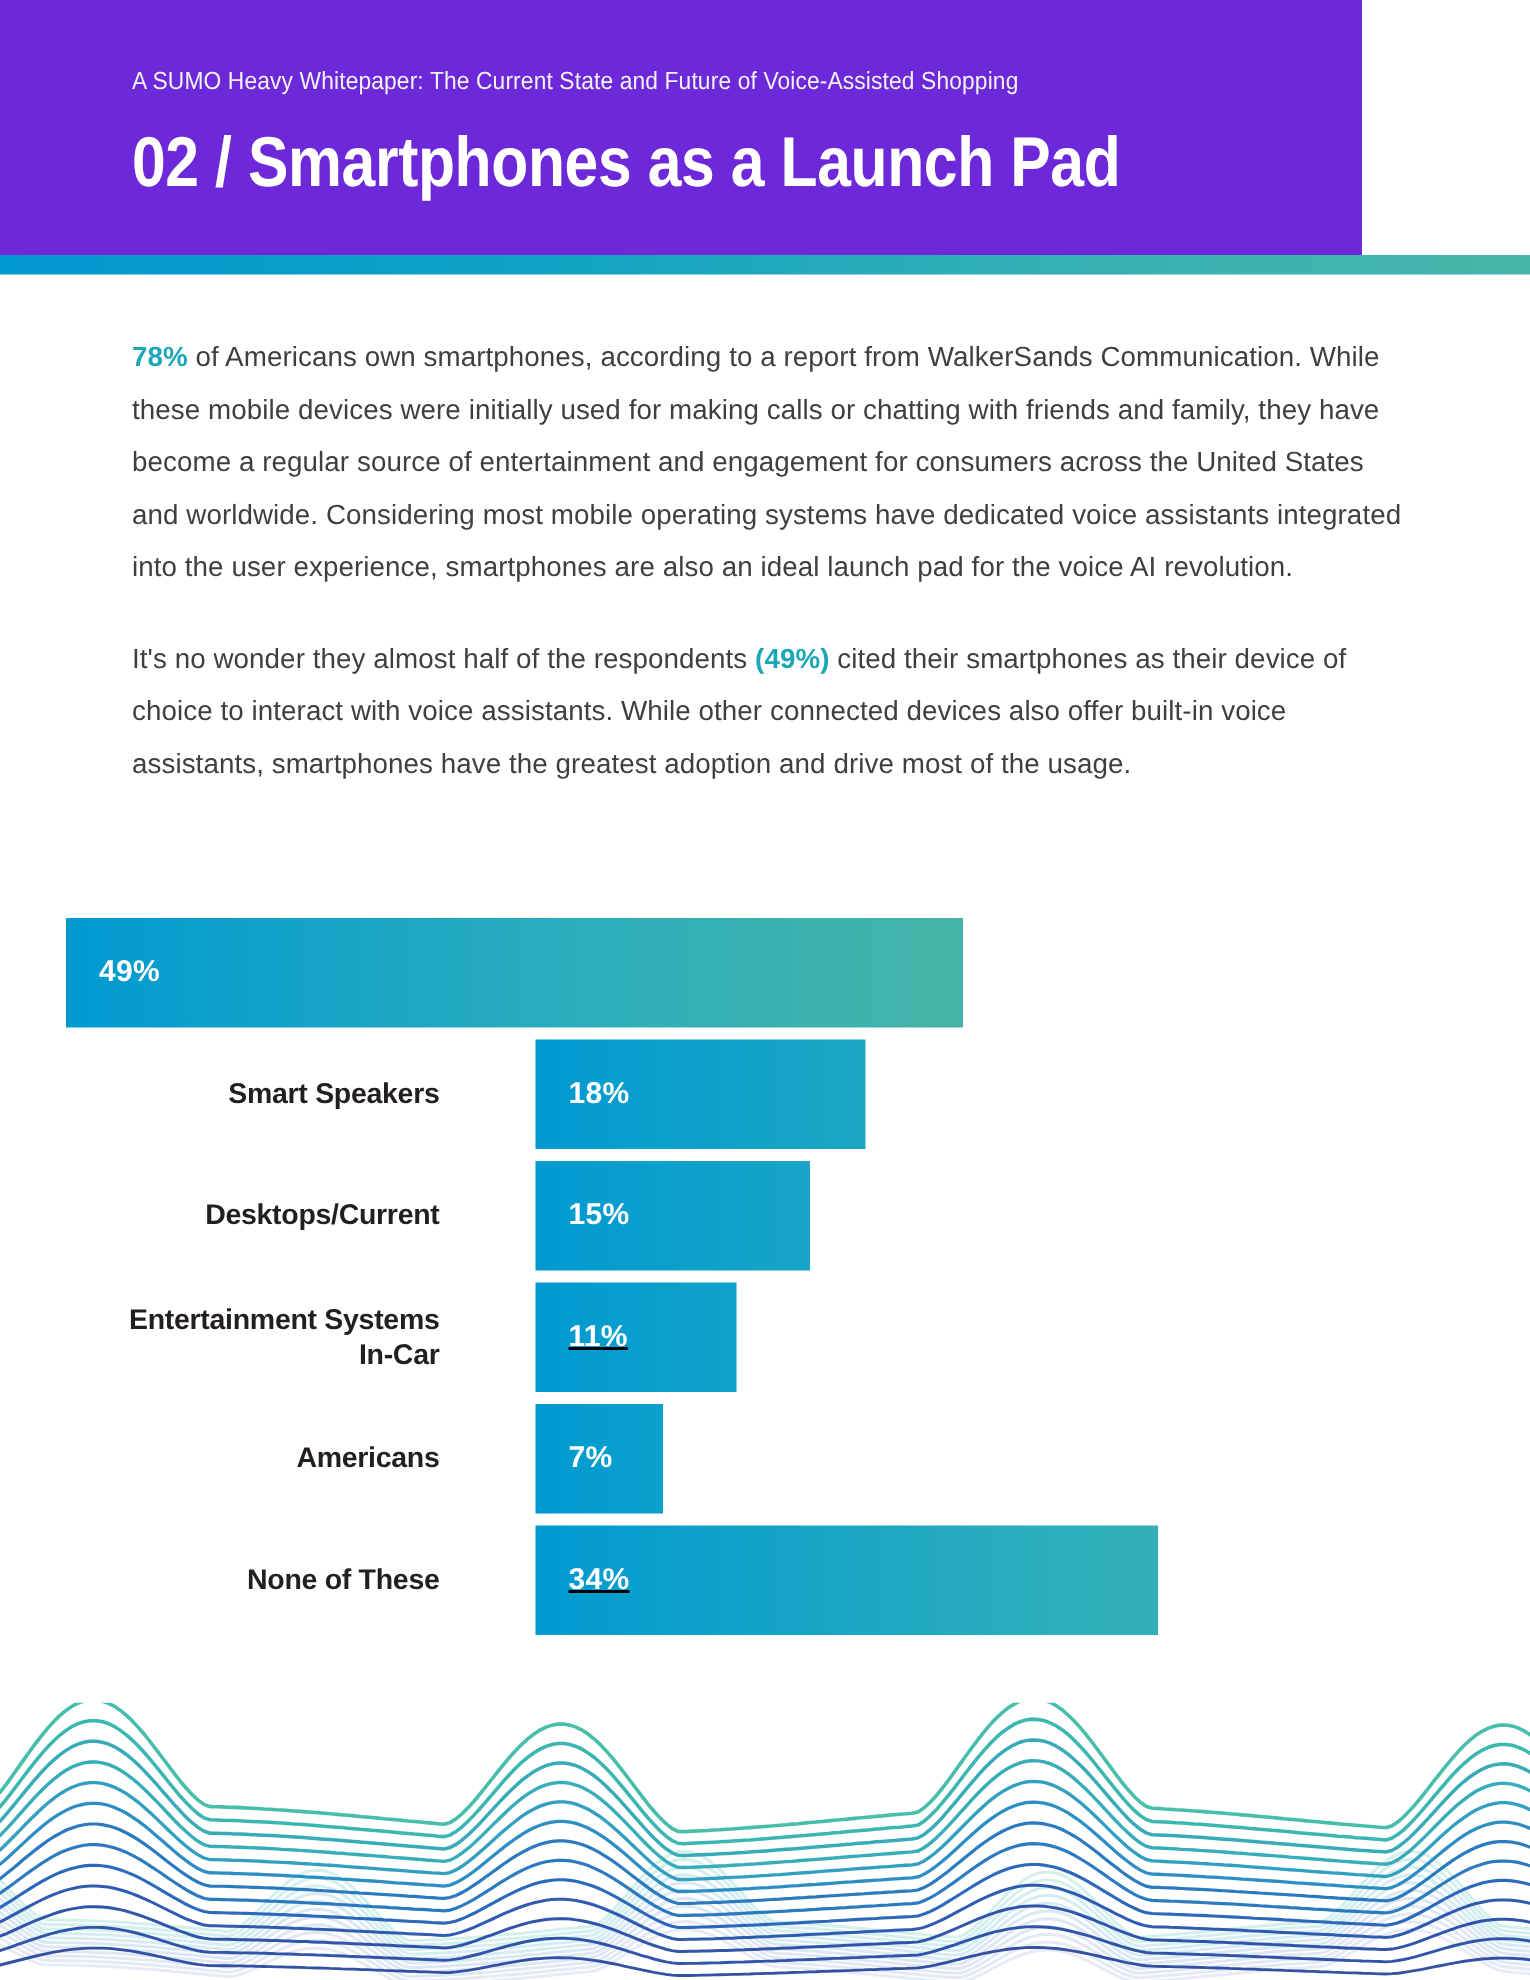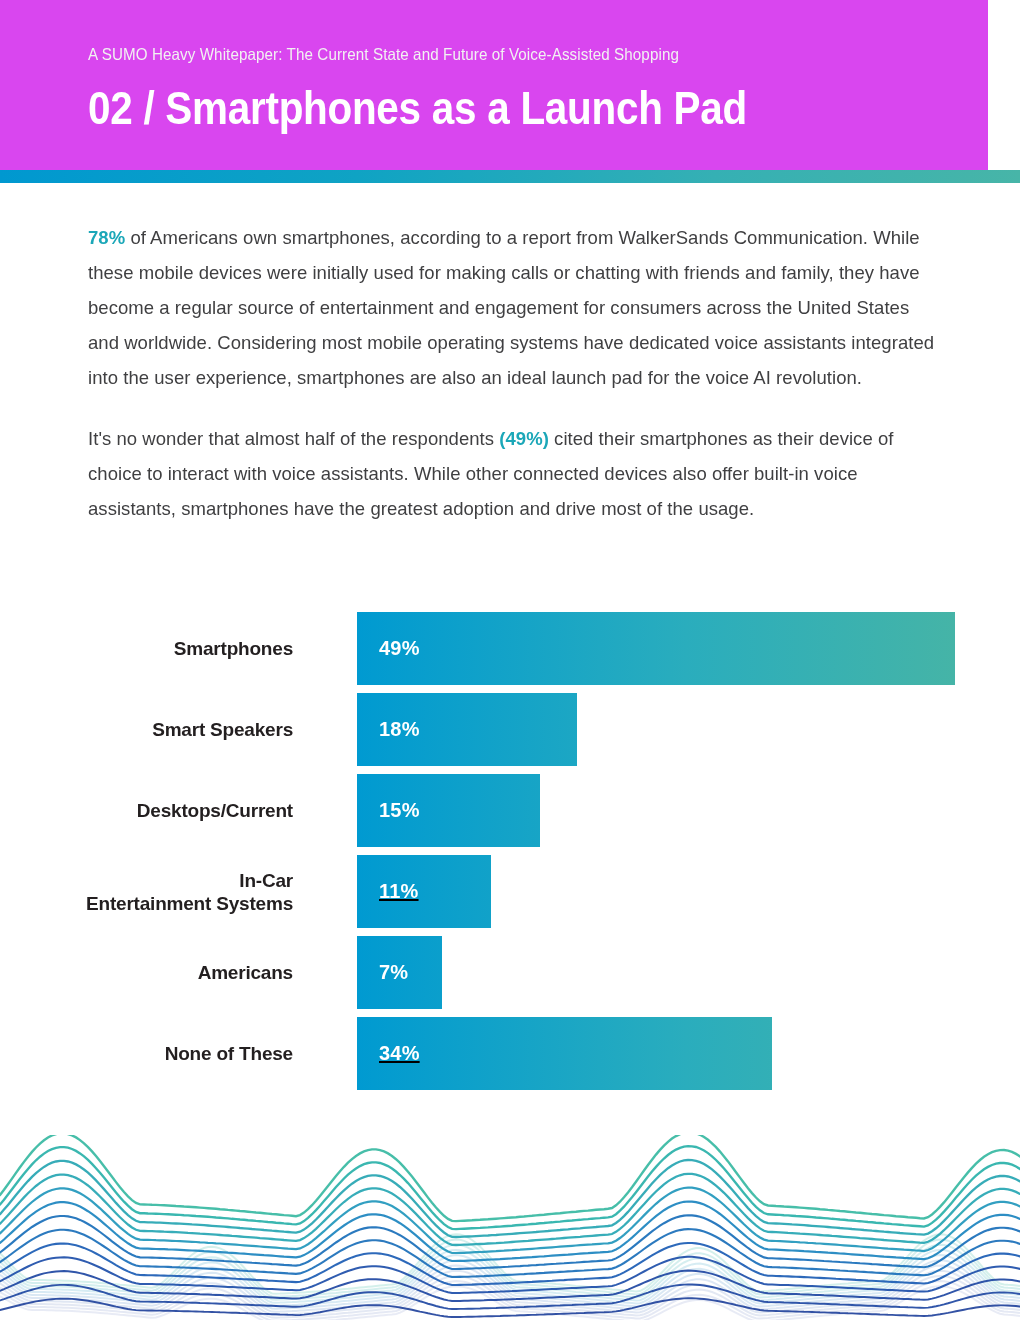--- a/index.html
+++ b/index.html
@@ -17,23 +17,23 @@
     width: 1020px;
     height: 1320px;
     background: #ffffff;
     overflow: hidden;
   }
 
   
   .header {
     position: absolute;
     top: 0; left: 0;
-    width: 988px;
+    width: 908px;
     height: 170px;
-    background: #d946ef;
+    background: #6d28d9;
   }
 
   .header-kicker {
     position: absolute;
     left: 88px;
     top: 45px;
     font-family: "Liberation Sans Narrow", "Liberation Sans", sans-serif;
     font-size: 16.5px;
     font-weight: 400;
     letter-spacing: 0.1px;
@@ -166,30 +166,27 @@
     <div class="header-title">02 / Smartphones as a Launch Pad</div>
   </div>
 
   <div class="accent-stripe"></div>
 
   <div class="body-copy">
     <p class="para">
       <span class="accent-strong">78%</span><span> of Americans own smartphones, according to a report from WalkerSands Communication. While these mobile devices were initially used for making calls or chatting with friends and family, they have become a regular source of entertainment and engagement for consumers across the United States and worldwide. Considering most mobile operating systems have dedicated voice assistants integrated into the user experience, smartphones are also an ideal launch pad for the voice AI revolution.</span>
     </p>
     <p class="para">
-      <span>It's no wonder that almost half of the respondents </span><span class="accent-strong">(49%)</span><span> cited their smartphones as their device of choice to interact with voice assistants. While other connected devices also offer built-in voice assistants, smartphones have the greatest adoption and drive most of the usage.</span>
+      <span>It's no wonder they almost half of the respondents </span><span class="accent-strong">(49%)</span><span> cited their smartphones as their device of choice to interact with voice assistants. While other connected devices also offer built-in voice assistants, smartphones have the greatest adoption and drive most of the usage.</span>
     </p>
   </div>
 
   <div class="chart">
 
     <div class="chart-row">
-      <div class="chart-label">
-        <div>Smartphones</div>
-      </div>
       <div class="bar-area">
         <div class="bar" style="width: 598.29px; background-size: 598.29px 100%;">
           <span class="bar-value">49%</span>
         </div>
       </div>
     </div>
 
     <div class="chart-row">
       <div class="chart-label">
         <div>Smart Speakers</div>
@@ -207,22 +204,22 @@
       </div>
       <div class="bar-area">
         <div class="bar" style="width: 183.15px; background-size: 598.29px 100%; text-align: right;">
           <span class="bar-value">15%</span>
         </div>
       </div>
     </div>
 
     <div class="chart-row">
       <div class="chart-label">
+        <div>Entertainment Systems</div>
         <div>In-Car</div>
-        <div>Entertainment Systems</div>
       </div>
       <div class="bar-area">
         <div class="bar" style="width: 134.31px; background-size: 598.29px 100%; text-decoration: underline;">
           <span class="bar-value">11%</span>
         </div>
       </div>
     </div>
 
     <div class="chart-row">
       <div class="chart-label">

